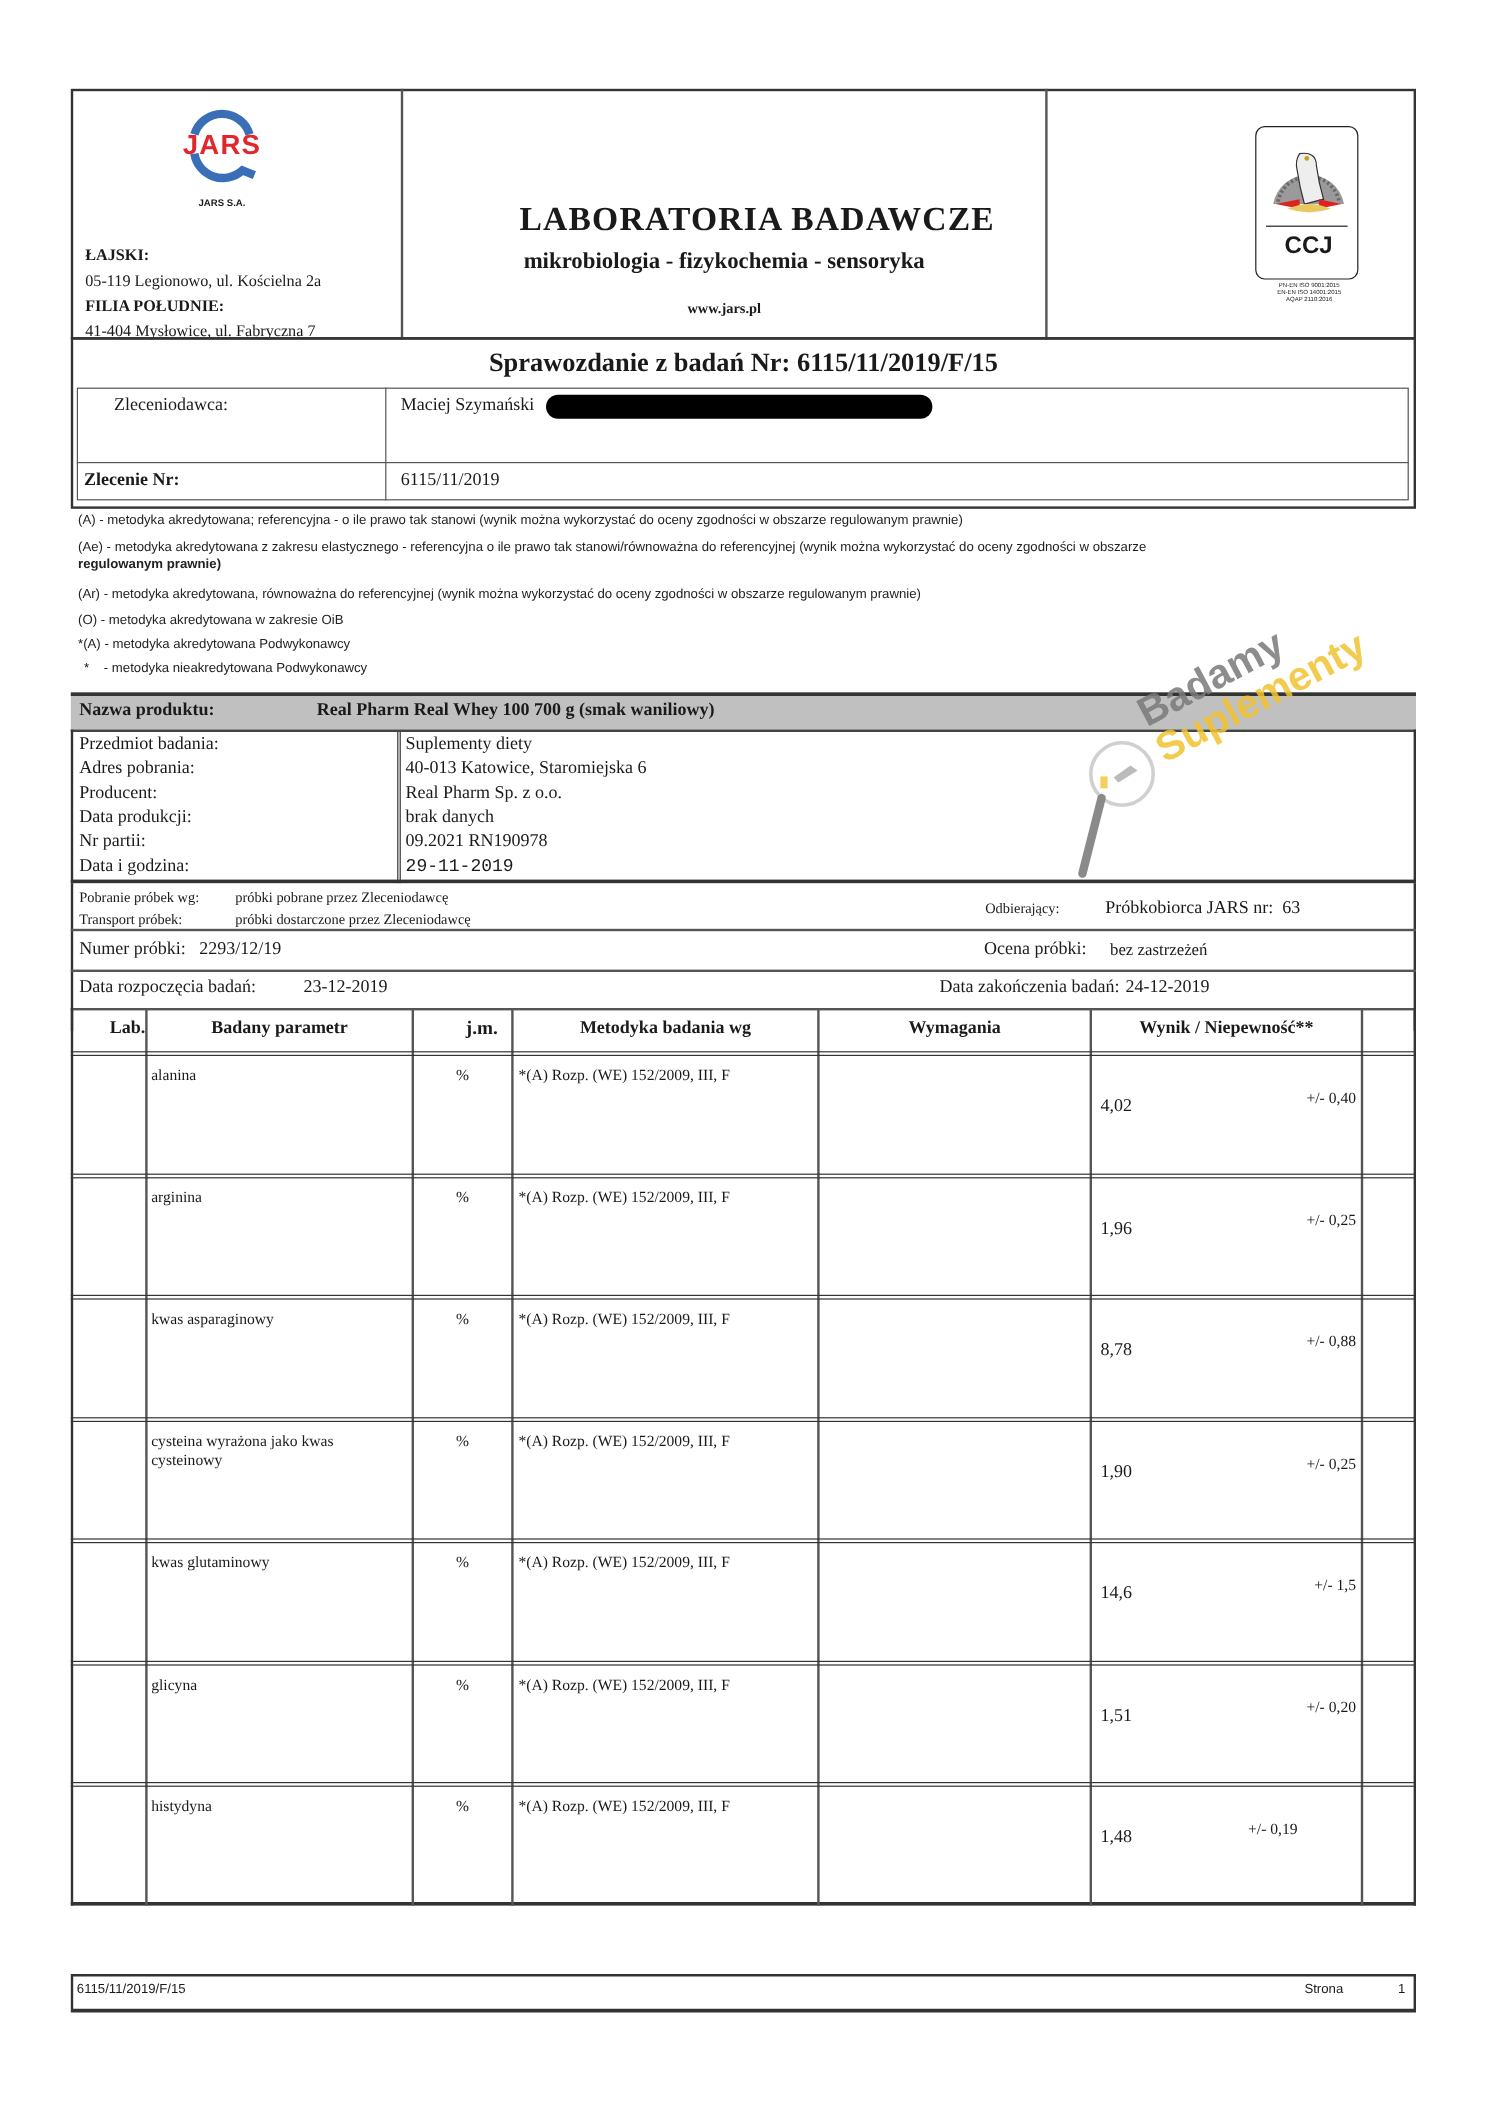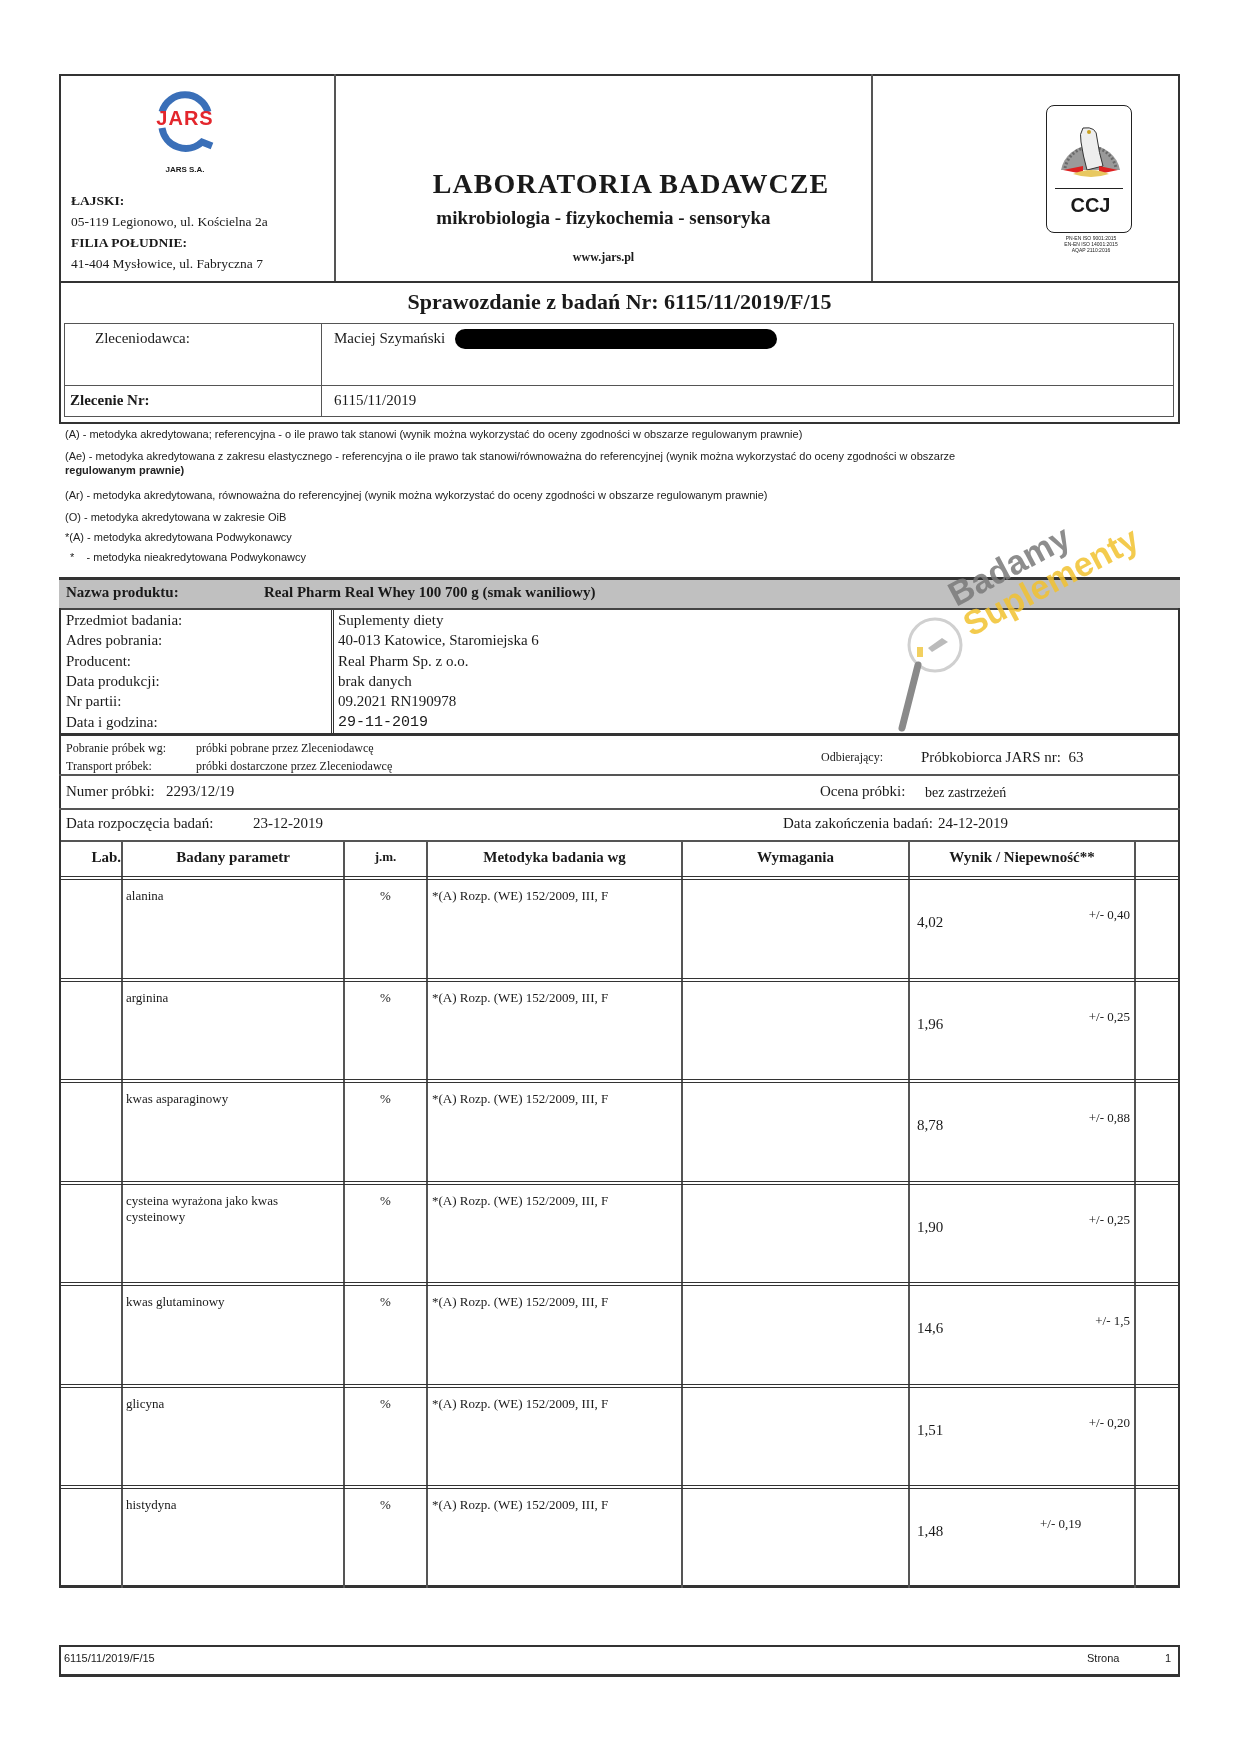--- a/index.html
+++ b/index.html
@@ -7,21 +7,21 @@
          font-family: "Liberation Serif", serif; color: #1a1a1a; }
   .abs { position: absolute; }
   .serif { font-family: "Liberation Serif", serif; }
   .sans { font-family: "Liberation Sans", sans-serif; }
   .box { position: absolute; border: 2px solid #333; box-sizing: border-box; }
   .vline { position: absolute; width: 0; border-left: 2px solid #555; }
   .hline { position: absolute; height: 0; border-top: 2px solid #555; }
 
   
   #hdr { left: 59px; top: 74px; width: 1121px; height: 209px; }
-  .addr { font-size: 13.5px; line-height: 21px; }
+  .addr { font-size: 13.5px; line-height: 21px; margin-top: 12px; }
   #lab-title { font-size: 28px; font-weight: bold; letter-spacing: 1px; text-align: center; width: 590px; left: 336px; top: 168px; }
   #lab-sub { font-size: 19px; font-weight: bold; text-align: center; width: 535px; left: 336px; top: 207px; }
   #lab-www { font-size: 12px; font-weight: bold; text-align: center; width: 535px; left: 336px; top: 250px; }
 
   
   #rep { left: 59px; top: 281px; width: 1121px; height: 143px; }
   #rep-title { font-size: 22px; font-weight: bold; text-align: center; width: 1121px; left: 59px; top: 289px; }
   .lbl { font-size: 15px; }
   .small-sans { font-size: 11px; font-family: "Liberation Sans", sans-serif; color: #222; }
 
@@ -41,21 +41,21 @@
 <div class="box" id="hdr"></div>
 <div class="vline" style="left:334px; top:74px; height:209px;"></div>
 <div class="vline" style="left:871px; top:74px; height:209px;"></div>
 
 <div class="abs" style="left:150px; top:80px; width:70px; height:80px;">
   <svg width="70" height="80" viewBox="0 0 70 80">
     <path d="M12 32 A24 24 0 0 1 58 32" fill="none" stroke="#3a6fb8" stroke-width="7"></path>
     <path d="M12 48 A24 24 0 0 0 52 62 L62 66" fill="none" stroke="#3a6fb8" stroke-width="7"></path>
   </svg>
 </div>
-<div class="abs sans" style="left:150px; top:107px; width:70px; text-align:center; font-size:20px; font-weight:bold; color:#e3262c; letter-spacing:1px;">JARS</div>
+<div class="abs sans" style="left:150px; top:107px; width:70px; text-align:center; font-size:23px; font-weight:bold; color:#e3262c; letter-spacing:1px;">JARS</div>
 <div class="abs sans" style="left:140px; top:165px; width:90px; text-align:center; font-size:8px; font-weight:bold;">JARS S.A.</div>
 
 <div class="abs addr" style="left:71px; top:190px;">
   <div style="font-weight:bold;">ŁAJSKI:</div>
   <div>05-119 Legionowo, ul. Kościelna 2a</div>
   <div style="font-weight:bold;">FILIA POŁUDNIE:</div>
   <div>41-404 Mysłowice, ul. Fabryczna 7</div>
 </div>
 
 <div class="abs serif" id="lab-title">LABORATORIA BADAWCZE</div>
@@ -161,21 +161,21 @@
     <div class="vline" style="left: 121px; top: 840px; height: 748px;"></div>
     <div class="vline" style="left: 343px; top: 840px; height: 748px;"></div>
     <div class="vline" style="left: 426px; top: 840px; height: 748px;"></div>
     <div class="vline" style="left: 681px; top: 840px; height: 748px;"></div>
     <div class="vline" style="left: 908px; top: 840px; height: 748px;"></div>
     <div class="vline" style="left: 1134px; top: 840px; height: 748px;"></div>
   </div>
 
 <div class="abs serif hdr-cell" style="left:61px; top:849px; width:60px;text-align:right;">Lab.</div>
 <div class="abs serif hdr-cell" style="left:123px; top:849px; width:220px;">Badany parametr</div>
-<div class="abs serif hdr-cell" style="left:345px; top:849px; width:81px; font-size:13px;">j.m.</div>
+<div class="abs serif hdr-cell" style="left:345px; top:849px; width:81px; font-size:16px;padding-left:16px;">j.m.</div>
 <div class="abs serif hdr-cell" style="left:428px; top:849px; width:253px;">Metodyka badania wg</div>
 <div class="abs serif hdr-cell" style="left:683px; top:849px; width:225px;">Wymagania</div>
 <div class="abs serif hdr-cell" style="left:910px; top:849px; width:224px;">Wynik / Niepewność**</div>
 
 <div id="rows">
     <div class="hline" style="left: 59px; top: 876px; width: 1121px; border-top: 4px double rgb(51, 51, 51);"></div>
     <div class="abs" style="left: 59px; top: 880px; width: 1121px; height: 97.5px;"></div>
     <div class="abs serif tbl-text" style="left: 126px; top: 888px; width: 200px; line-height: 16px;">alanina</div>
     <div class="abs serif tbl-text" style="left: 345px; top: 888px; width: 81px; line-height: 16px; text-align: center;">%</div>
     <div class="abs serif tbl-text" style="left: 432px; top: 888px; width: 245px; line-height: 16px;">*(A) Rozp. (WE) 152/2009, III, F</div>

